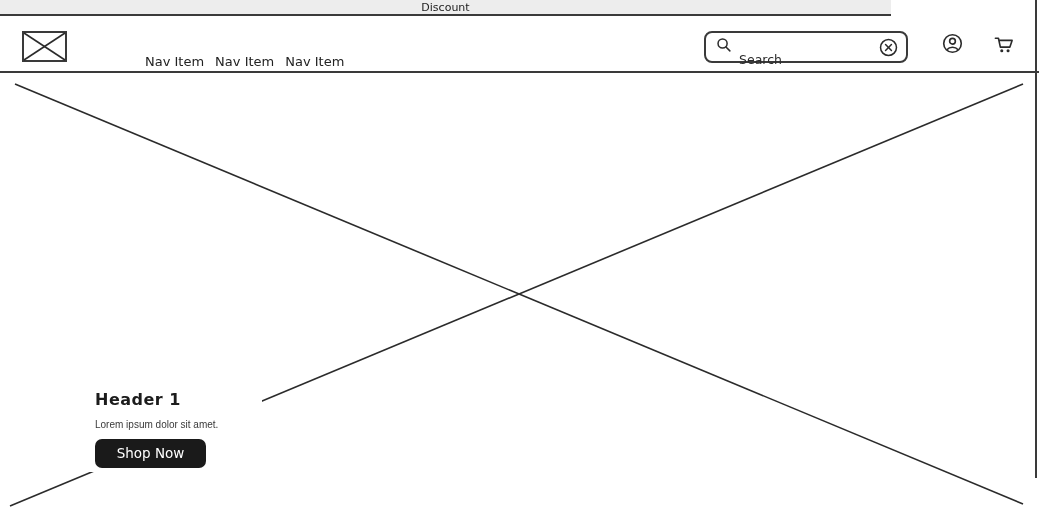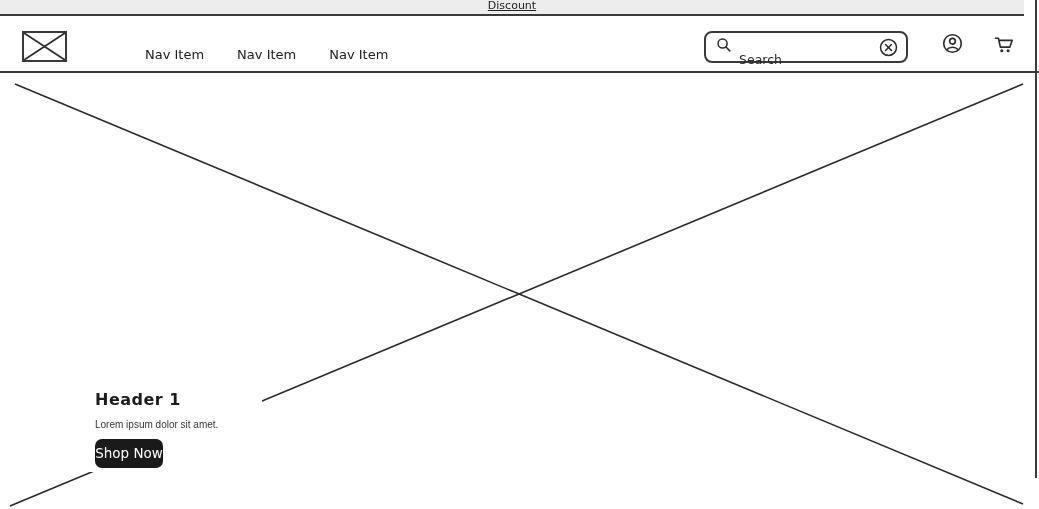--- a/index.html
+++ b/index.html
@@ -13,39 +13,39 @@
   html,body{width:1039px;height:509px;}
   body{
     position:relative;
     background:#fff;
     overflow:hidden;
     font-family:"DejaVu Sans",sans-serif;
     color:var(--stroke);
   }
   
   .announcement{
-    position:absolute;left:0;top:0;width:1024px;height:16px;
+    position:absolute;left:0;top:0;width:891px;height:16px;
     background:var(--announcement-bg);
     border-bottom:2px solid var(--border);
-    display:flex;justify-content:center;
-    font-size:11px;line-height:1;color:#222;text-decoration:underline;
+    display:flex;align-items:center;justify-content:center;
+    font-size:11px;line-height:1;color:#222;
   }
   
   .navbar{
     position:absolute;left:0;top:18px;width:1039px;height:55px;
     background:#fff;border-bottom:2px solid var(--border);
   }
   .logo{
     position:absolute;left:22px;top:13px;width:45px;height:31px;
     border:2px solid var(--border);background:#fff;
   }
   .logo svg{display:block;width:100%;height:100%;}
   .nav-items{
-    position:absolute;left:145px;top:9px;height:55px;
-    display:flex;align-items:center;gap:33px;
+    position:absolute;left:145px;top:16px;height:55px;
+    display:flex;align-items:center;gap:11px;
   }
   .nav-item{font-size:13px;color:#222;cursor:pointer;white-space:nowrap;}
   .searchbox{
     position:absolute;left:704px;top:13px;width:204px;height:32px;
     border:2px solid var(--border);border-radius:8px;background:#fff;
     display:flex;align-items:center;padding:0 8px 0 10px;
   }
   .searchbox .mag{flex:0 0 auto;margin-right:7px;}
   .searchbox input{
     flex:1 1 auto;min-width:0;border:none;outline:none;background:transparent;
@@ -67,21 +67,21 @@
   }
   .hero-heading{
     font-size:16px;font-weight:600;letter-spacing:.5px;color:#1c1c1c;
     font-family:"DejaVu Sans",sans-serif;line-height:1.1;
   }
   .hero-body{
     margin-top:10px;font-family:"Liberation Sans",sans-serif;
     font-size:10px;color:#3a3a3a;line-height:1.1;white-space:nowrap;
   }
   .cta{
-    margin-top:9px;width:68px;height:29px;border:none;border-radius:7px;
+    margin-top:9px;width:111px;height:29px;border:none;border-radius:7px;
     background:var(--button-bg);color:var(--button-text);
     font-family:"DejaVu Sans",sans-serif;font-size:13.5px;
     display:flex;align-items:center;justify-content:center;cursor:pointer;
   }
   
   .page-right-border{
     position:absolute;left:1035px;top:0;width:2px;height:478px;
     background:var(--border);
   }
   svg{overflow:visible;}

